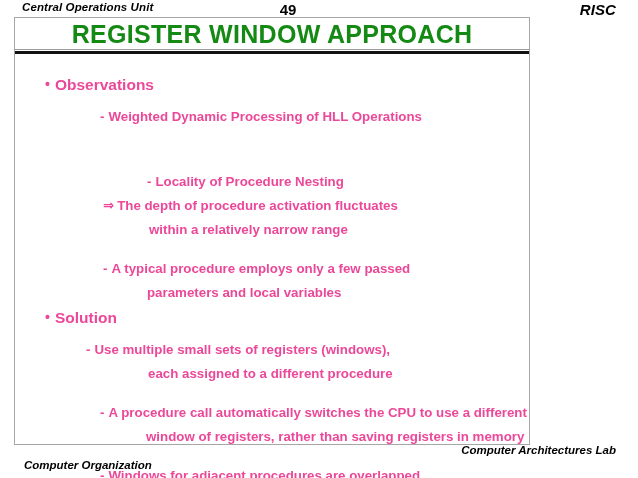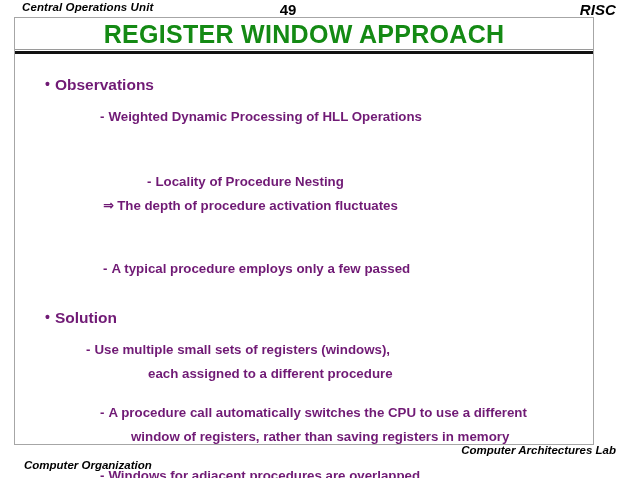--- a/index.html
+++ b/index.html
@@ -53,21 +53,21 @@
     font-style: italic;
     white-space: nowrap;
     letter-spacing: 0.1px;
   }
 
   
   .slide-frame {
     position: absolute;
     left: 14px;
     top: 17px;
-    width: 580px;
+    width: 516px;
     height: 428px;
     border: 1px solid #a6a6a6;
     background: #ffffff;
     box-sizing: border-box;
   }
 
   
   .title-band {
     position: absolute;
     left: 0;
@@ -110,21 +110,21 @@
     left: 0;
     top: 37px;
     width: 100%;
     height: 389px;
   }
 
   .line {
     position: absolute;
     white-space: nowrap;
     font-weight: bold;
-    color: #701a75;
+    color: #ec4899;
     line-height: 1;
   }
 
   
   .lvl-bullet {
     font-size: 15.5px;
   }
   .lvl-bullet .bullet-dot {
     font-size: 14px;
     margin-right: 5px;
@@ -184,24 +184,26 @@
     <div class="slide-title">REGISTER  WINDOW  APPROACH</div>
   </div>
   <div class="rule-thin"></div>
   <div class="rule-thick"></div>
 
   <div class="body-area" id="body-area">
       <div class="line lvl-bullet" style="left: 30px; top: 22px;"><span class="bullet-dot">•</span><span>Observations</span></div>
       <div class="line lvl-dash" style="left: 85px; top: 55px;"><span style="margin-right: 4px;">-</span><span>Weighted Dynamic Processing of HLL Operations</span></div>
       <div class="line lvl-dash" style="left: 88px; top: 120px; margin-left: 44px;"><span style="margin-right: 4px;">-</span><span>Locality of Procedure Nesting</span></div>
       <div class="line lvl-arrow" style="left: 88px; top: 144px;"><span class="arrow-glyph">⇒</span><span>The depth of procedure activation fluctuates</span></div>
+      <div class="line lvl-cont" style="left: 134px; top: 168px;"><span>within a relatively narrow range</span></div>
       <div class="line lvl-dash" style="left: 88px; top: 207px;"><span style="margin-right: 4px;">-</span><span>A typical procedure employs only a few passed</span></div>
+      <div class="line lvl-cont" style="left: 132px; top: 231px;"><span>parameters and local variables</span></div>
       <div class="line lvl-bullet" style="left: 30px; top: 255px;"><span class="bullet-dot">•</span><span>Solution</span></div>
       <div class="line lvl-dash" style="left: 71px; top: 288px; text-align: center;"><span style="margin-right: 4px;">-</span><span>Use multiple small sets of registers (windows),</span></div>
       <div class="line lvl-dash" style="left: 85px; top: 351px;"><span style="margin-right: 4px;">-</span><span>A procedure call automatically switches the CPU to use a different</span></div>
       <div class="line lvl-cont" style="left: 133px; top: 312px;"><span>each assigned to a different procedure</span></div>
-      <div class="line lvl-cont" style="left: 116px; top: 375px;"><span>window of registers, rather than saving registers in memory</span></div>
+      <div class="line lvl-cont" style="left: 131px; top: 375px;"><span>window of registers, rather than saving registers in memory</span></div>
       <div class="line lvl-dash" style="left: 85px; top: 414px;"><span style="margin-right: 4px;">-</span><span>Windows for adjacent procedures are overlapped</span></div>
     </div>
 </div>
 
 <div class="footer-left">Computer Organization</div>
 <div class="footer-right">Computer Architectures Lab</div>
 
 </body></html>

